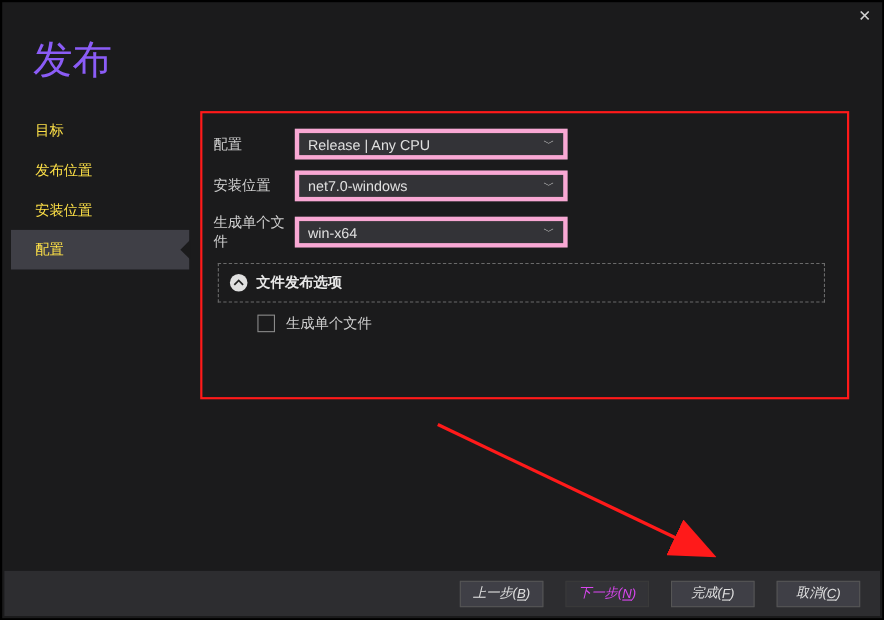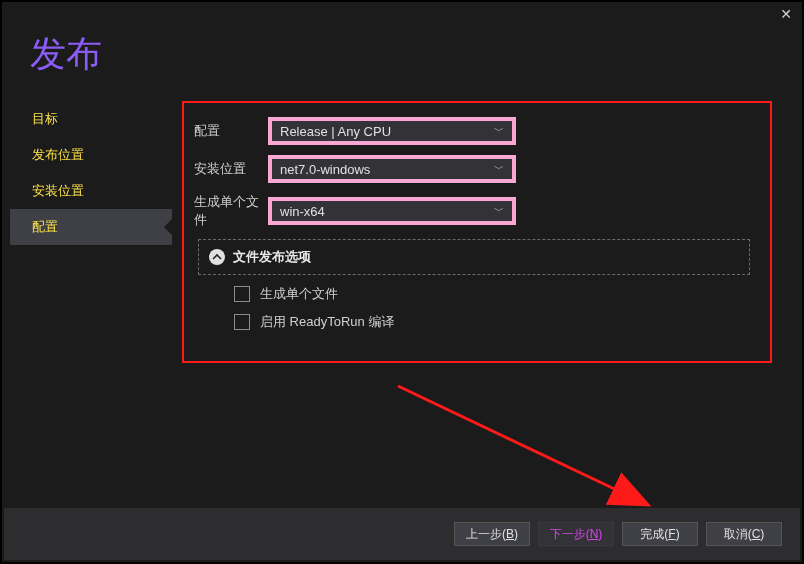--- a/index.html
+++ b/index.html
@@ -117,25 +117,26 @@
     width: 16px; height: 16px;
     border: 1px solid #8a8a8a;
     background: transparent;
     margin-right: 10px;
     cursor: pointer;
   }
   .check-label { font-size: 13px; color: #d0d0d0; }
   .footer {
     position: absolute;
     left: 2px; right: 2px; bottom: 2px;
-    height: 52px;
+    height: 41px;
     background: #2d2d30;
     display: flex; align-items: center; justify-content: flex-end;
     padding-right: 18px;
-    gap: 8px;
+    gap: 20px;
+    font-style: italic;
   }
   .btn {
     min-width: 76px; height: 24px;
     background: #3f3f46;
     border: 1px solid #555;
     color: #e0e0e0;
     font-size: 12px;
     padding: 0 10px;
     display: inline-flex; align-items: center; justify-content: center;
     cursor: pointer;
@@ -203,24 +204,20 @@
               <path d="M1 7 L5 3 L9 7" stroke="#222" stroke-width="1.6" fill="none"></path>
             </svg>
         </span>
         <span class="expander-label">文件发布选项</span>
       </div>
 
       <div class="check-row">
         <div class="checkbox"></div>
         <div class="check-label">生成单个文件</div>
       </div>
-      <div class="check-row">
-        <div class="checkbox"></div>
-        <div class="check-label">启用 ReadyToRun 编译</div>
-      </div>
 
       <div class="highlight-box"></div>
     </div>
   </div>
 
   <svg class="arrow-svg" viewBox="0 0 280 140">
     <defs>
       <marker id="ah" markerWidth="14" markerHeight="12" refX="12" refY="6" orient="auto">
         <path d="M0,0 L14,6 L0,12 Z" fill="#ff1a1a"></path>
       </marker>

